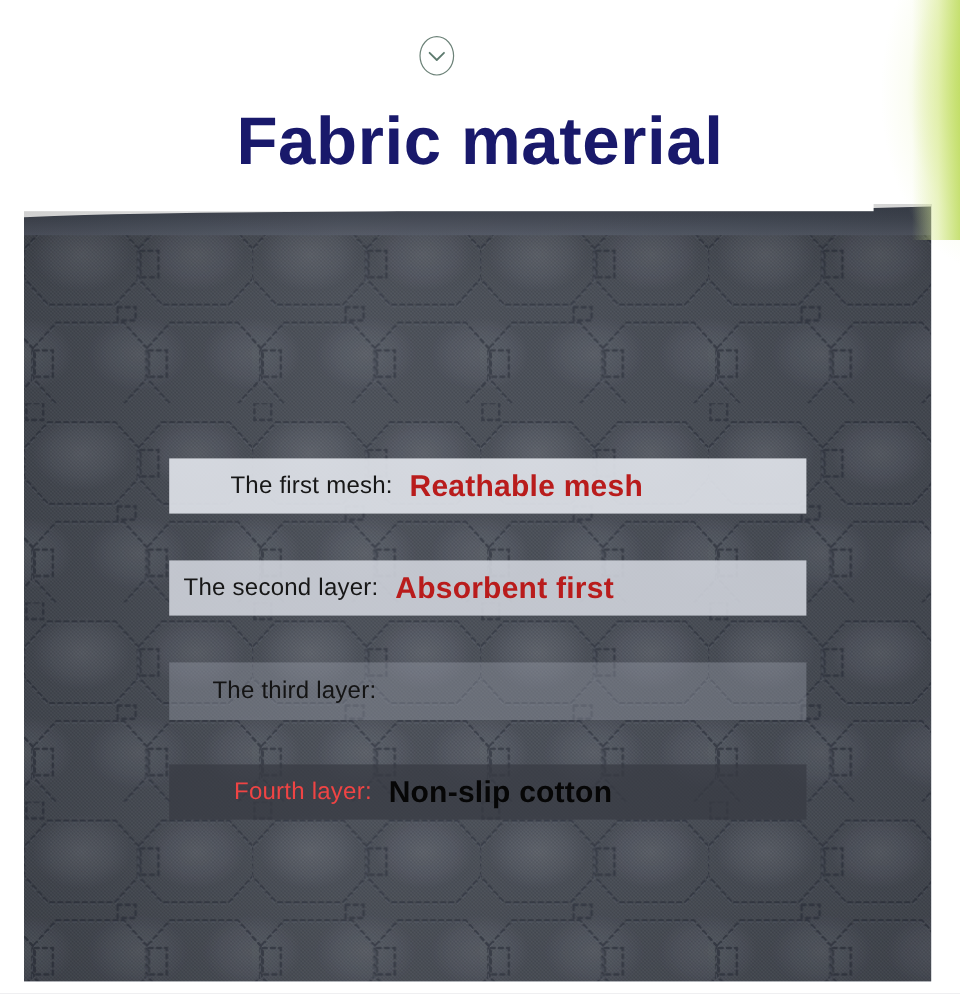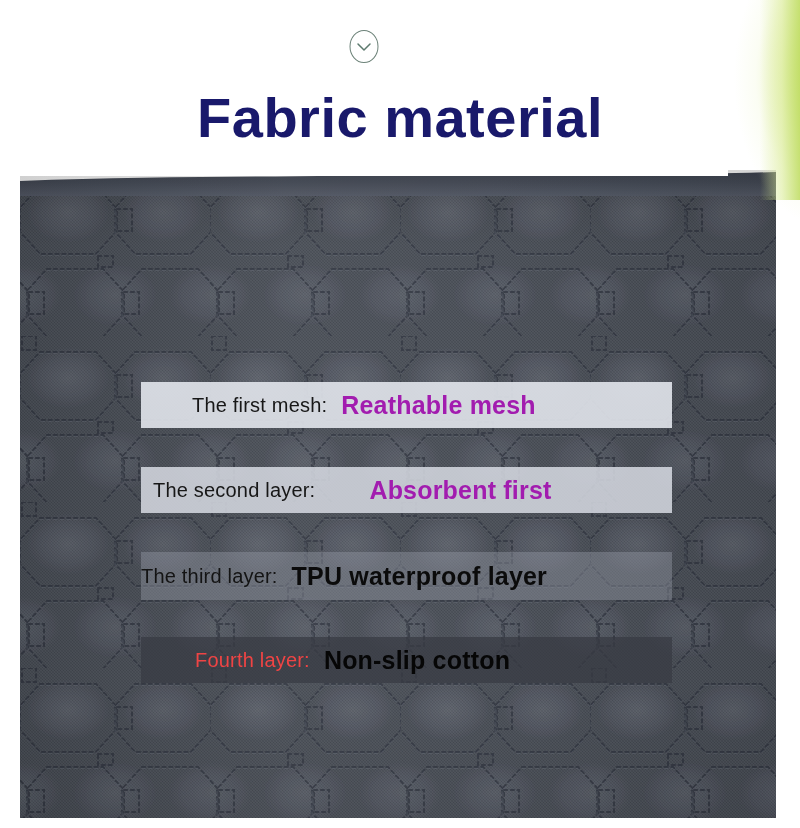--- a/index.html
+++ b/index.html
@@ -187,43 +187,43 @@
 
   .layer-row .layer-prefix {
     font-size: 20px;
     font-weight: normal;
     color: #171717;
     letter-spacing: 0.2px;
   }
   .layer-row .layer-value {
     font-size: 25px;
     font-weight: bold;
-    color: #a21caf;
+    color: #b91c1c;
     letter-spacing: 0.2px;
     margin-left: 14px;
   }
 
   
   #layer-row-1 {
     left: 141px; top: 382px; width: 531px;
     background: rgba(226,229,236,0.90);
     justify-content: flex-start;
     padding-left: 51px;
   }
   #layer-row-2 {
     left: 141px; top: 467px; width: 531px;
     background: rgba(214,218,226,0.86);
     justify-content: flex-start;
     padding-left: 12px;
-    gap: 40px;
   }
   #layer-row-3 {
     left: 141px; top: 552px; width: 531px; height: 48px;
     background: rgba(150,156,167,0.42);
     justify-content: flex-start;
+    padding-left: 36px;
   }
   #layer-row-4 {
     left: 141px; top: 637px; width: 531px;
     background: rgba(55,58,66,0.72);
     justify-content: flex-start;
     padding-left: 54px;
   }
   #layer-row-3 .layer-prefix { color:#141414; }
   #layer-row-3 .layer-value  { color:#0b0b0b; }
   #layer-row-4 .layer-prefix { color:#ef4444; }
@@ -308,21 +308,20 @@
       <span class="layer-value">Reathable mesh</span>
     </div>
 
     <div class="layer-row" id="layer-row-2">
       <span class="layer-prefix">The second layer:</span>
       <span class="layer-value">Absorbent first</span>
     </div>
 
     <div class="layer-row" id="layer-row-3">
       <span class="layer-prefix">The third layer:</span>
-      <span class="layer-value">TPU waterproof layer</span>
     </div>
 
     <div class="layer-row" id="layer-row-4">
       <span class="layer-prefix">Fourth layer:</span>
       <span class="layer-value">Non-slip cotton</span>
     </div>
 
   </div>
 
   <div class="bottom-strip"></div>

